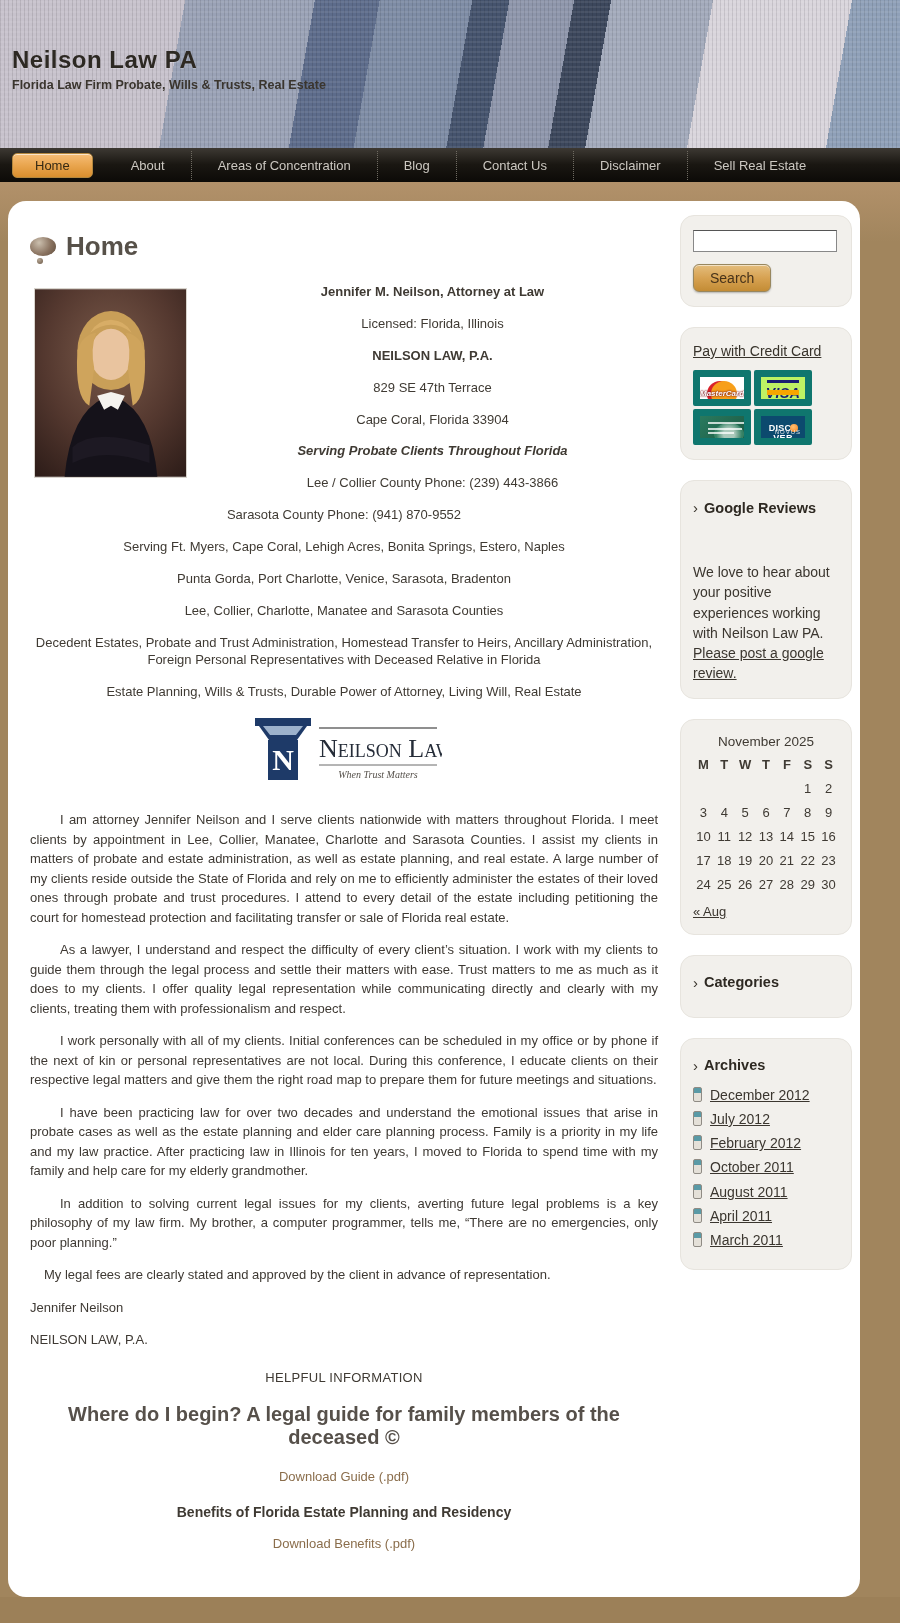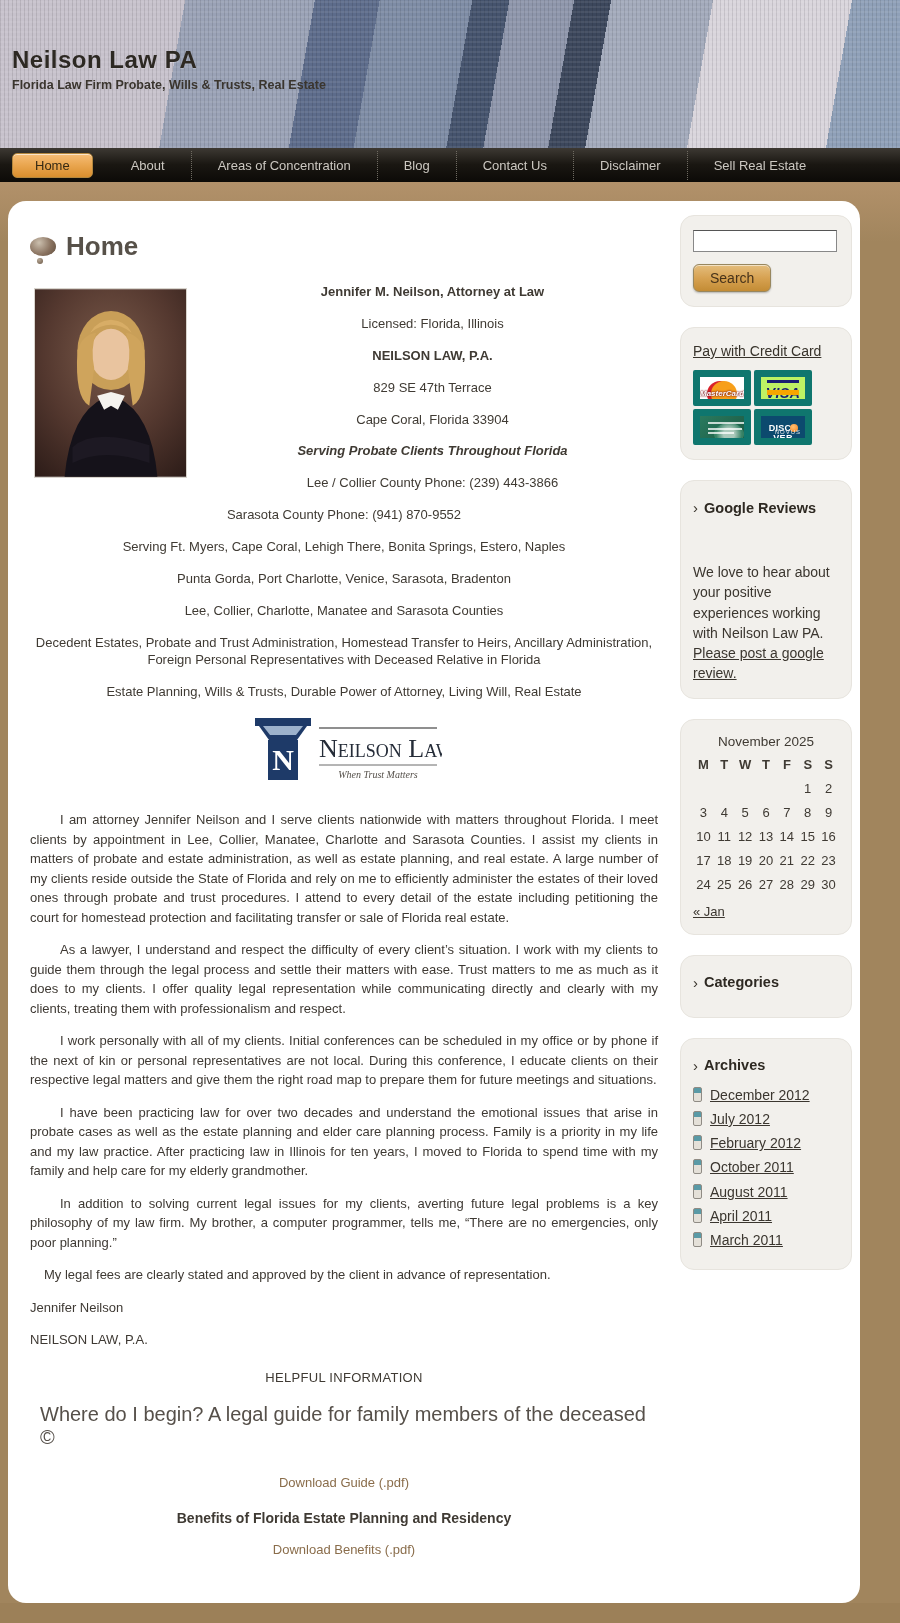--- a/index.html
+++ b/index.html
@@ -42,21 +42,21 @@
   .cline.b { font-weight:bold; }
   .cline.bi { font-weight:bold; font-style:italic; }
 
   .logo-wrap { clear:none; text-align:center; margin:16px 0 20px; }
 
   .para { font-size:13px; line-height:1.5; text-align:justify; text-indent:30px; margin-bottom:13px; color:#3e3933; }
   .para.noj { text-align:left; text-indent:14px; }
   .para.sig { text-indent:0; text-align:left; }
 
   .helpful-heading { text-align:center; font-size:13px; margin:20px 0 14px; letter-spacing:.3px; }
-  .guide-title { text-align:left; font-size:20px; font-weight:normal; color:#56504a; margin:18px 10px 26px; }
+  .guide-title { text-align:center; font-size:20px; font-weight:bold; color:#56504a; margin:18px 10px 20px; }
   .dl-link { display:block; text-align:center; font-size:13px; color:#8a6d4b; text-decoration:none; margin:16px 0; cursor:pointer; }
   .benefits-title { text-align:center; font-size:14px; font-weight:bold; margin:20px 0 10px; }
 
   
   .sidebar { width:172px; margin-left:auto; padding-top:2px; }
   .widget { background:#f2f0ec; border:1px solid #e7e4de; border-radius:14px; padding:14px 12px; margin-bottom:20px; }
   .widget h3 { font-size:14.5px; color:#2e2922; margin-bottom:12px; display:flex; align-items:center; gap:6px; margin-top:4px; }
   .chev { font-weight:normal; color:#3a352d; font-size:15px; }
 
   .search-input { width:144px; height:22px; border:1px solid #888; border-top-color:#555; background:#fff; padding:2px 4px; font-size:12px; }
@@ -152,21 +152,21 @@
       <div>
 
       <p class="cline b">Jennifer M. Neilson, Attorney at Law</p>
           <p class="cline">Licensed: Florida, Illinois</p>
           <p class="cline b">NEILSON LAW, P.A.</p>
           <p class="cline">829 SE 47th Terrace</p>
           <p class="cline">Cape Coral, Florida 33904</p>
           <p class="cline bi">Serving Probate Clients Throughout Florida</p>
           <p class="cline">Lee / Collier County Phone: (239) 443-3866</p>
           <p class="cline">Sarasota County Phone: (941) 870-9552</p>
-          <p class="cline">Serving Ft. Myers, Cape Coral, Lehigh There, Bonita Springs, Estero, Naples</p>
+          <p class="cline">Serving Ft. Myers, Cape Coral, Lehigh Acres, Bonita Springs, Estero, Naples</p>
           <p class="cline">Punta Gorda, Port Charlotte, Venice, Sarasota, Bradenton</p>
           <p class="cline">Lee, Collier, Charlotte, Manatee and Sarasota Counties</p>
           <p class="cline">Decedent Estates, Probate and Trust Administration, Homestead Transfer to Heirs, Ancillary Administration, Foreign Personal Representatives with Deceased Relative in Florida</p>
           <p class="cline">Estate Planning, Wills &amp; Trusts, Durable Power of Attorney, Living Will, Real Estate</p>
         </div>
 
       <div class="logo-wrap">
         <svg width="195" height="70" viewBox="0 0 195 70" xmlns="http://www.w3.org/2000/svg">
           <rect x="8" y="2" width="56" height="8" fill="#1e3a68"></rect>
           <path d="M12,10 L60,10 L50,24 L22,24 Z" fill="#1e3a68"></path>
@@ -284,21 +284,21 @@
             <span class="dc">22</span>
             <span class="dc">23</span>
             <span class="dc">24</span>
             <span class="dc">25</span>
             <span class="dc">26</span>
             <span class="dc">27</span>
             <span class="dc">28</span>
             <span class="dc">29</span>
             <span class="dc">30</span>
           </div>
-        <a class="ul-link cal-prev">« Jan</a>
+        <a class="ul-link cal-prev">« Aug</a>
       </div>
 
       <div class="widget">
         <h3>
             <span class="chev">›</span>
             <span>Categories</span>
           </h3>
       </div>
 
       <div class="widget">

